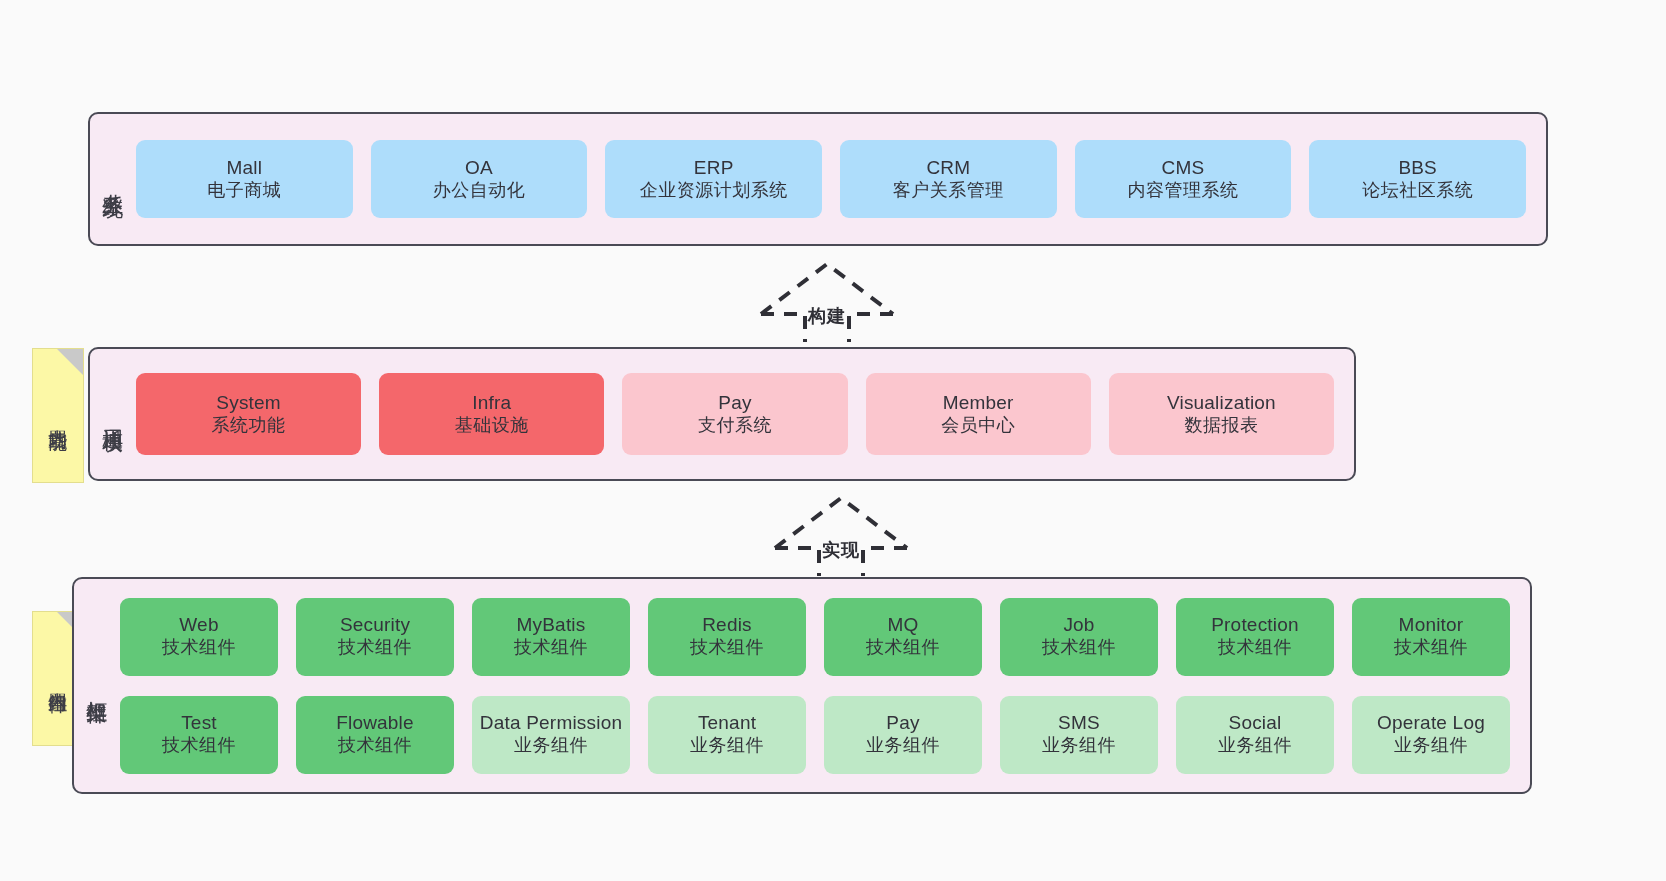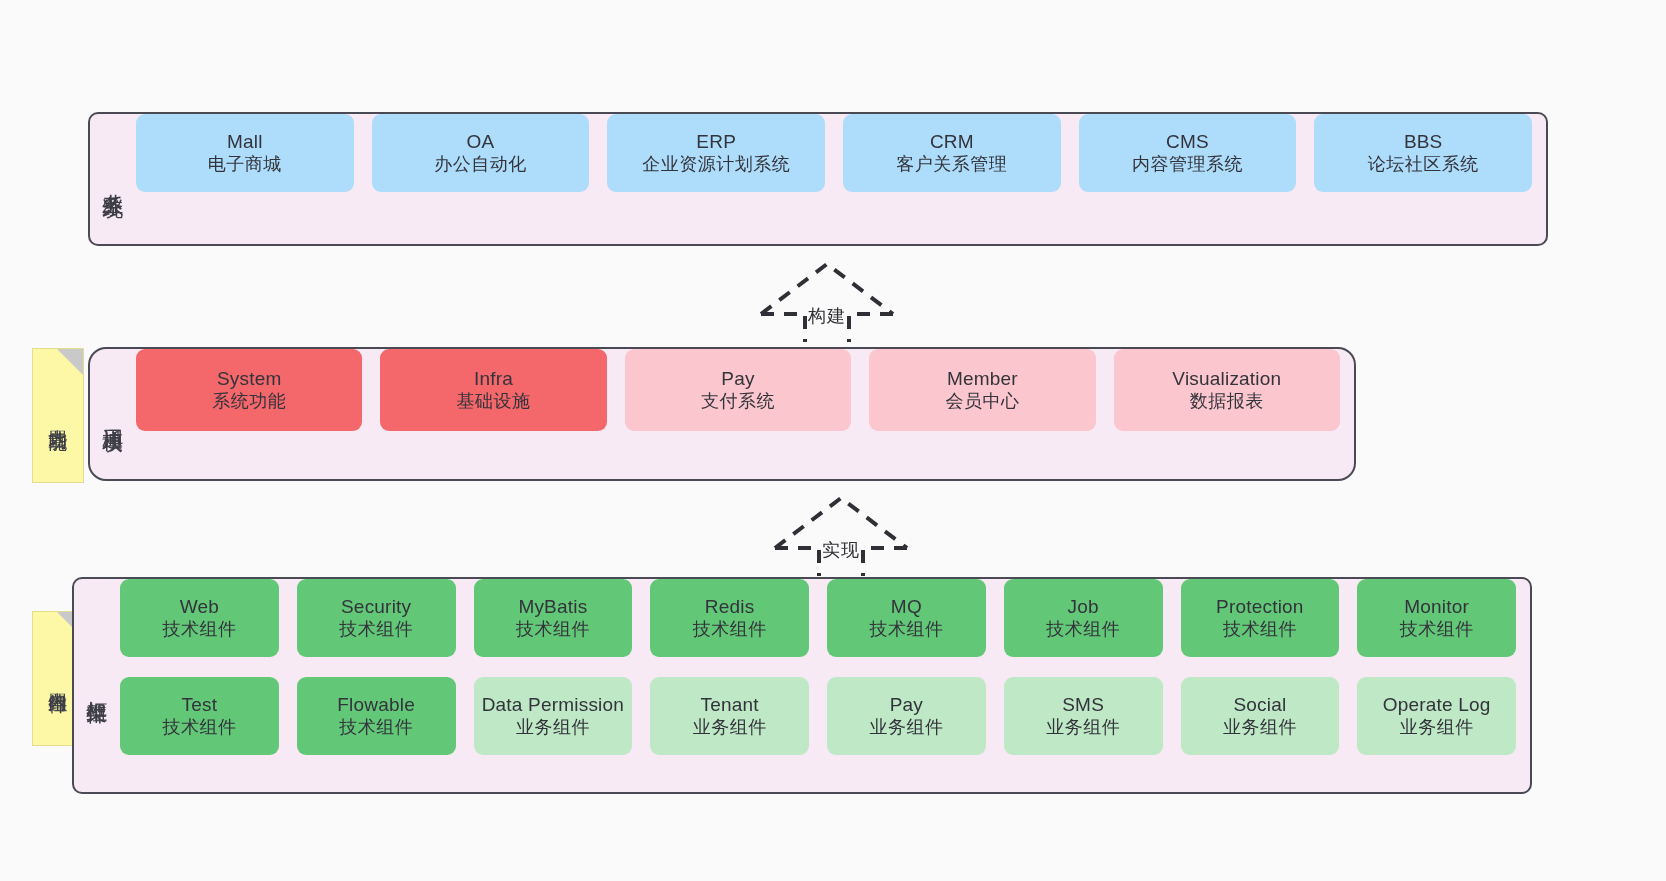--- a/index.html
+++ b/index.html
@@ -42,22 +42,22 @@
     line-height: 1.12;
     writing-mode: vertical-rl;
     text-orientation: upright;
     white-space: nowrap;
     user-select: none;
   }
   .layer-body {
     flex: 1 1 auto;
     display: flex;
     flex-direction: column;
-    justify-content: flex-start;
-    padding: 0 14px 0 0;
+    justify-content: center;
+    padding: 0 20px 0 0;
     gap: 20px;
   }
   .row {
     display: flex;
     gap: 18px;
     align-items: stretch;
   }
 
   
   .card {
@@ -121,20 +121,21 @@
     width: 0;
     height: 0;
     border-style: solid;
     border-width: 0 26px 26px 0;
     border-color: transparent #C9C9C9 transparent transparent;
   }
 
   
   .arrow {
     position: absolute;
+    font-weight: bold;
   }
   .arrow svg {
     display: block;
     overflow: visible;
   }
   .arrow-label {
     position: absolute;
     left: 0;
     right: 0;
     bottom: 14px;
@@ -188,21 +189,21 @@
       <path d="M 4 56 L 48 56 L 48 84" fill="none" stroke="#2f2f36" stroke-width="4" stroke-dasharray="13,10" stroke-linecap="butt"></path>
       <path d="M 136 56 L 92 56 L 92 84" fill="none" stroke="#2f2f36" stroke-width="4" stroke-dasharray="13,10" stroke-linecap="butt"></path>
     </svg>
     <div class="arrow-label">构建</div>
   </div>
 
   <div class="note" style="left:32px; top:348px; width:52px; height:135px;">
     <span>内置功能</span>
   </div>
 
-  <div class="layer" style="left:88px; top:347px; width:1268px; height:134px;border-radius:18px;">
+  <div class="layer" style="left:88px; top:347px; width:1268px; height:134px;">
     <div class="layer-title">通用模块</div>
     <div class="layer-body">
       <div class="row">
         <div class="card c-red h-module">
           <span class="en">System</span>
           <span class="cn">系统功能</span>
         </div>
         <div class="card c-red h-module">
           <span class="en">Infra</span>
           <span class="cn">基础设施</span>

